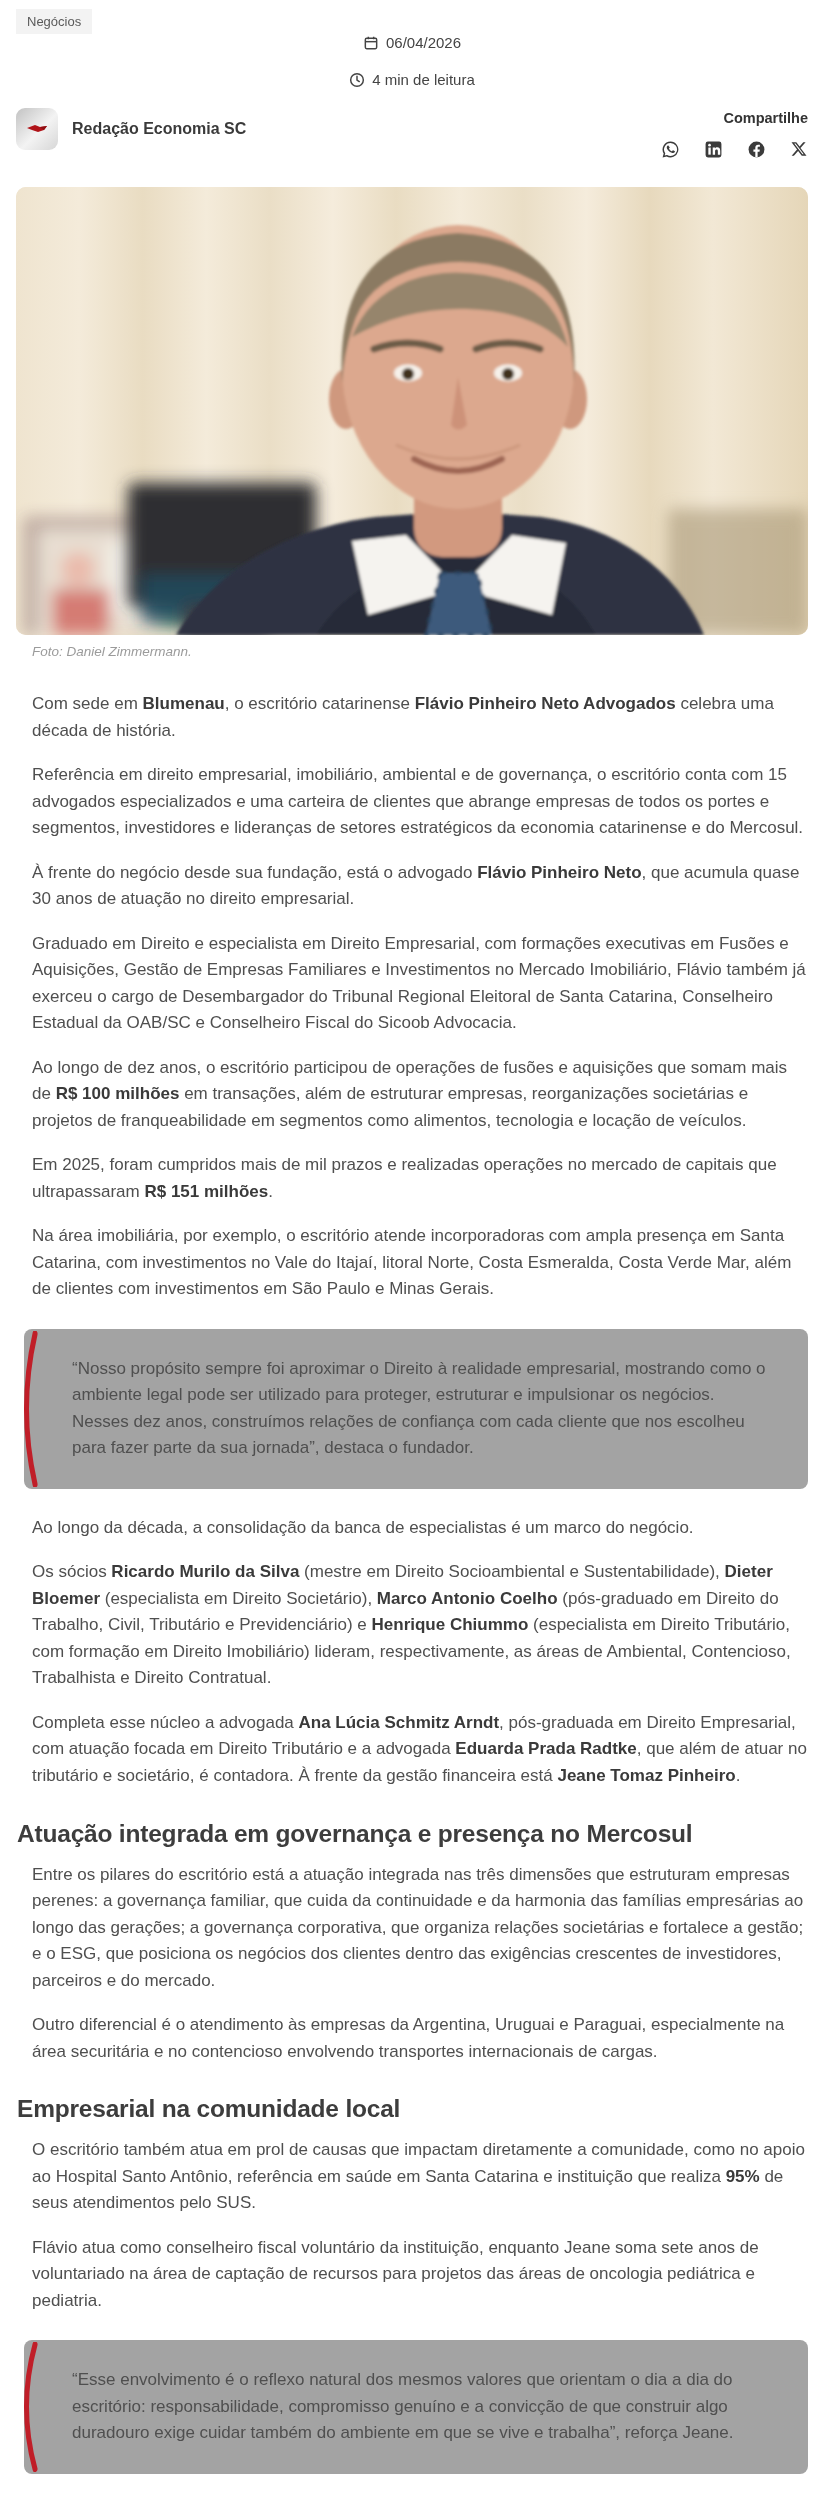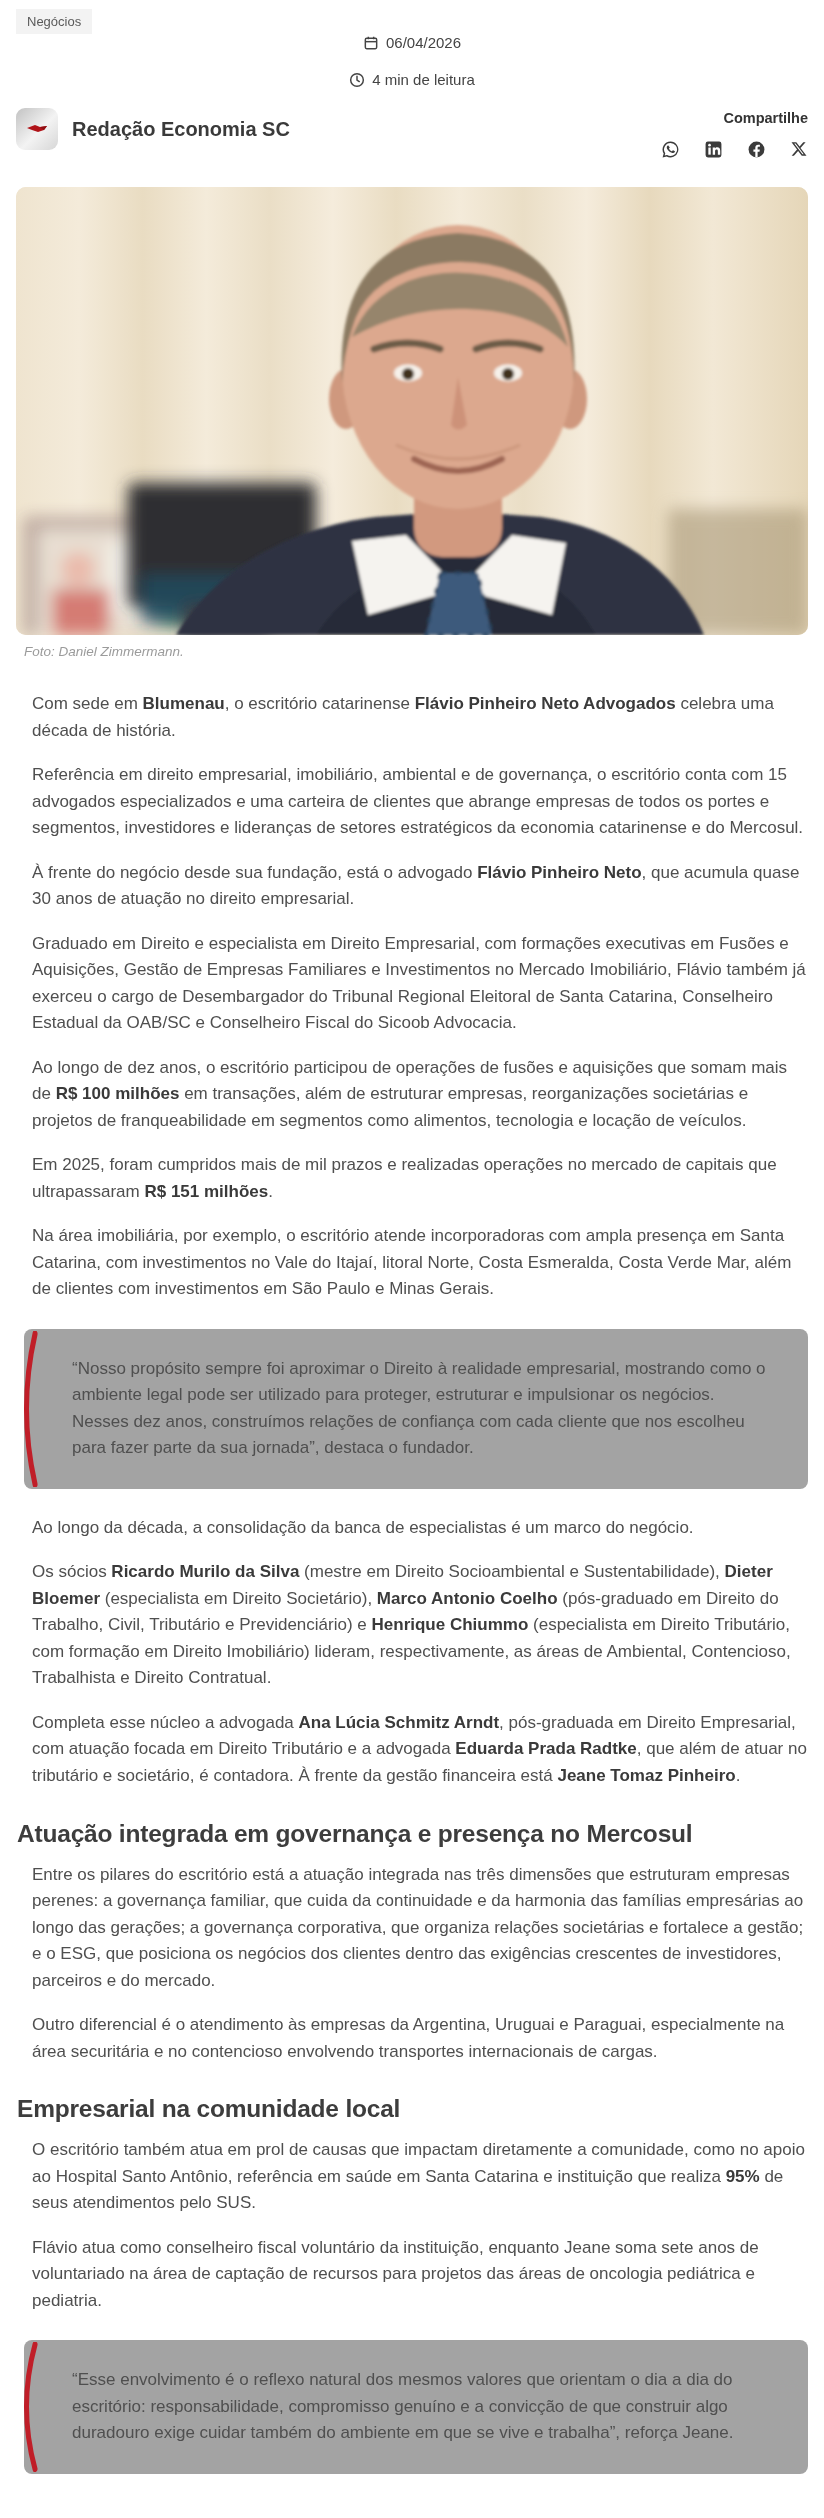--- a/index.html
+++ b/index.html
@@ -48,40 +48,40 @@
     align-items:flex-start;
     margin-top:20px;
   }
   .author{display:flex;align-items:center;gap:14px;cursor:pointer;}
   .avatar{
     width:42px;height:42px;
     border-radius:9px;
     background:linear-gradient(135deg,#c2c2c2 0%,#f3f3f3 55%,#d6d6d6 100%);
     display:flex;align-items:center;justify-content:center;
   }
-  .author-name{font-weight:bold;font-size:20px;color:#3a3a3a;}
+  .author-name{font-weight:bold;font-size:16px;color:#3a3a3a;}
   .share-box{text-align:right;padding-top:2px;}
   .share-label{font-weight:bold;font-size:14.5px;color:#333;}
   .share-icons{display:flex;gap:24px;justify-content:flex-end;margin-top:14px;}
   .share-icons span{display:block;cursor:pointer;line-height:0;}
 
   
   .photo-wrap{
     margin-top:28px;
     border-radius:10px;
     overflow:hidden;
     height:448px;
     width:792px;
     background:#efe5d2;
   }
   .photo-caption{
     font-style:italic;
     color:#9b9b9b;
     font-size:13.5px;
-    margin:9px 0 0 8px;
+    margin:9px 0 0 16px;
   }
 
   
   .article-body{margin-top:32px;}
   .article-body p{
     font-size:17px;
     line-height:1.56;
     color:#4f4f4f;
     margin:0 0 18px 16px;
   }

